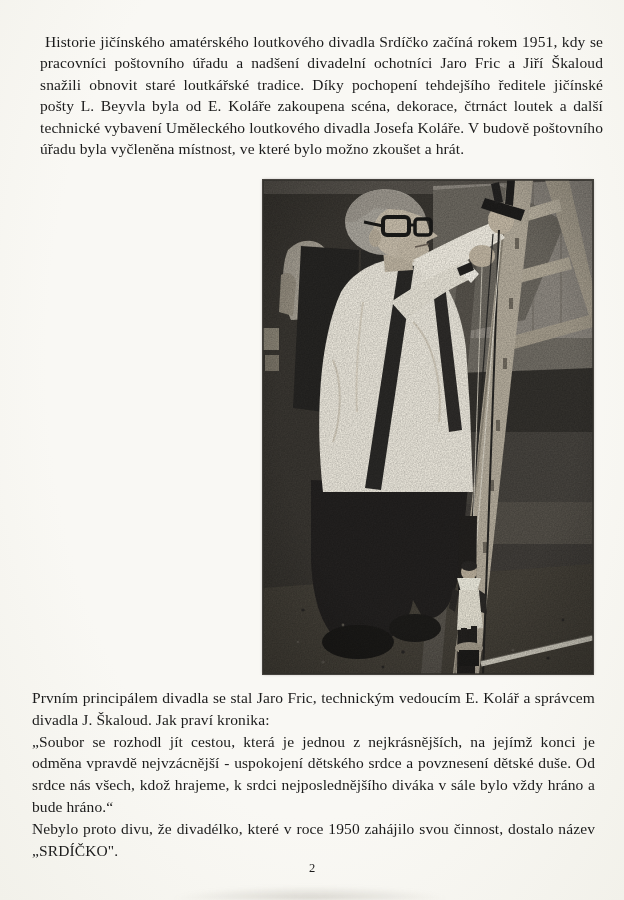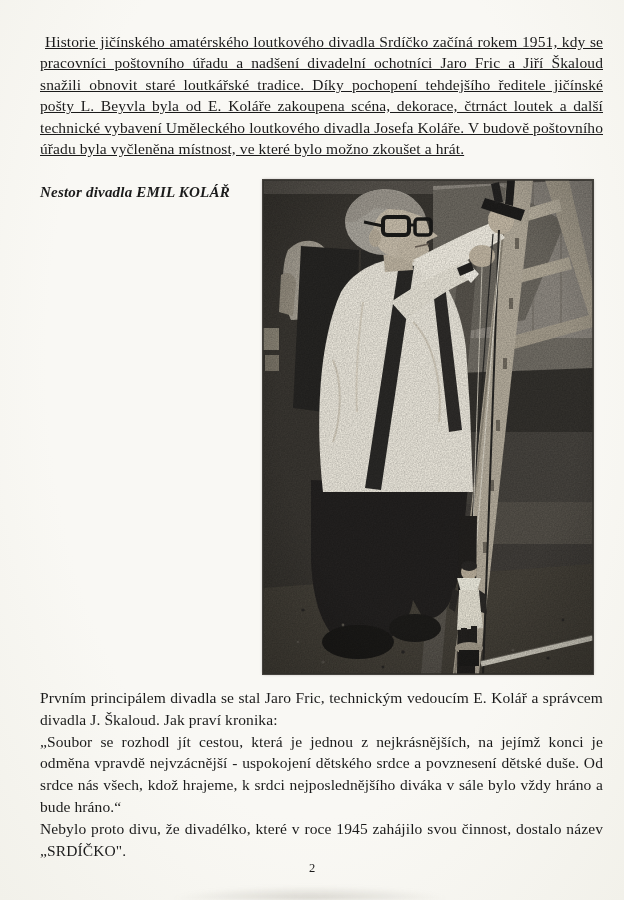--- a/index.html
+++ b/index.html
@@ -13,37 +13,36 @@
     color:#1b1b1b;
     overflow:hidden;
   }
   .intro {
     position:absolute; left:40px; top:31px; width:563px;
     margin:0;
     font-size:15.5px; line-height:21.4px;
     text-align:justify;
     text-indent:5px;
     letter-spacing:0.1px;
-    text-decoration:underline;
   }
   .caption {
     position:absolute; left:40px; top:182px;
     font-size:15px; line-height:20px;
     font-style:italic;
   }
   .caption .cap1 { font-weight:bold; letter-spacing:0.2px; }
   .photo {
     position:absolute; left:263px; top:180px;
     width:330px; height:494px; margin:0;
     box-shadow:0 0 0 1px #45423d, 0 0 3px rgba(60,58,52,0.5);
     background:#403d39;
   }
   .photo svg { display:block; }
   .bodytext {
-    position:absolute; left:40px; top:687px; width:563px;
+    position:absolute; left:32px; top:687px; width:563px;
     font-size:15.5px; line-height:21.8px;
     text-align:justify;
     letter-spacing:0.1px;
   }
   .bodytext p { margin:0; }
   .bodytext .quote { }
   .pagenum {
     position:absolute; left:0; right:0; top:861px;
     text-align:center;
     font-size:12.5px;
@@ -56,21 +55,20 @@
   }
 </style>
 </head>
 <body>
 
 <div class="page">
 
   <p class="intro">Historie jičínského amatérského loutkového divadla Srdíčko začíná rokem 1951, kdy se pracovníci poštovního úřadu a nadšení divadelní ochotníci Jaro Fric a Jiří Škaloud snažili obnovit staré loutkářské tradice. Díky pochopení tehdejšího ředitele jičínské pošty L. Beyvla byla od E. Koláře zakoupena scéna, dekorace, čtrnáct loutek a další technické vybavení Uměleckého loutkového divadla Josefa Koláře. V budově poštovního úřadu byla vyčleněna místnost, ve které bylo možno zkoušet a hrát.</p>
 
   <div class="caption">
-    <div class="cap1">Nestor divadla EMIL KOLÁŘ</div>
   </div>
 
   <figure class="photo">
     <svg width="330" height="494" viewBox="0 0 330 494" xmlns="http://www.w3.org/2000/svg">
       <defs>
         <filter id="grain" x="0" y="0" width="100%" height="100%">
           <feTurbulence type="fractalNoise" baseFrequency="0.75" numOctaves="2" stitchTiles="stitch"></feTurbulence>
           <feColorMatrix type="matrix" values="0 0 0 0 0  0 0 0 0 0  0 0 0 0 0  1 0 0 -0.35 0"></feColorMatrix>
         </filter>
         <radialGradient id="vig" cx="50%" cy="45%" r="75%">
@@ -207,19 +205,19 @@
 
       <rect x="0" y="0" width="330" height="494" filter="url(#grain)" opacity="0.28"></rect>
       <rect x="0" y="0" width="330" height="494" fill="url(#vig)"></rect>
       <rect x="0.5" y="0.5" width="329" height="493" fill="none" stroke="#2f2d2a" stroke-width="1" opacity="0.7"></rect>
     </svg>
   </figure>
 
   <div class="bodytext">
     <p>Prvním principálem divadla se stal Jaro Fric, technickým vedoucím E. Kolář a správcem divadla J. Škaloud. Jak praví kronika:</p>
     <p class="quote">„Soubor se rozhodl jít cestou, která je jednou z nejkrásnějších, na jejímž konci je odměna vpravdě nejvzácnější - uspokojení dětského srdce a povznesení dětské duše. Od srdce nás všech, kdož hrajeme, k srdci nejposlednějšího diváka v sále bylo vždy hráno a bude hráno.“</p>
-    <p>Nebylo proto divu, že divadélko, které v roce 1945 zahájilo svou činnost, dostalo název „SRDÍČKO".</p>
+    <p>Nebylo proto divu, že divadélko, které v roce 1950 zahájilo svou činnost, dostalo název „SRDÍČKO".</p>
   </div>
 
   <div class="pagenum">2</div>
 
   <div class="smudge"></div>
 </div>
 
 </body></html>

